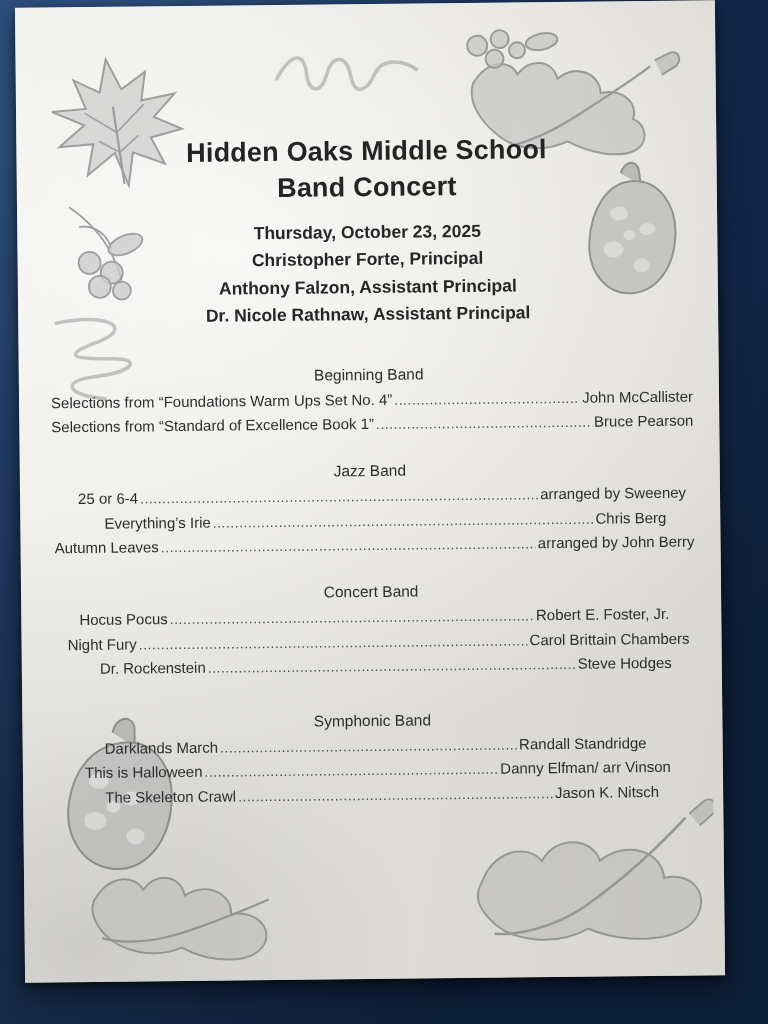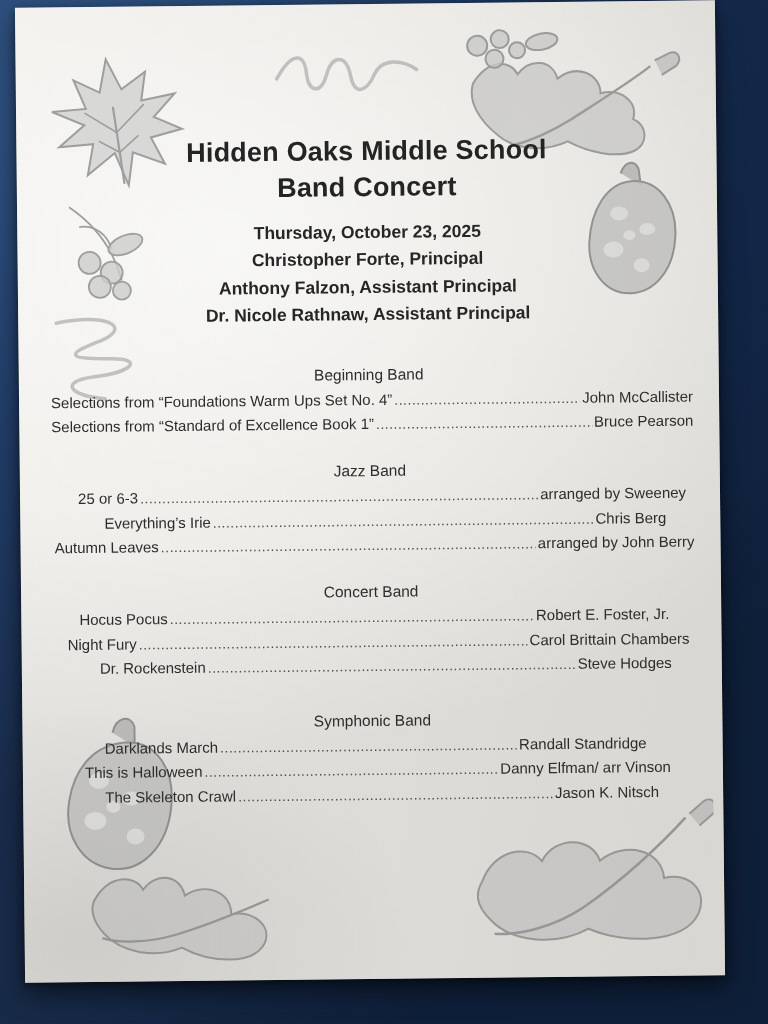--- a/index.html
+++ b/index.html
@@ -301,21 +301,21 @@
         <div class="entry e1">
           <span class="piece">Selections from “Standard of Excellence Book 1”</span>
           <span class="dots">..................................................................................................................</span>
           <span class="credit">Bruce Pearson</span>
         </div>
       </div>
 
       <div class="section sec-jazz">
         <div class="section-title">Jazz Band</div>
         <div class="entry e0">
-          <span class="piece">25 or 6-3</span>
+          <span class="piece">25 or 6-4</span>
           <span class="dots">..................................................................................................................</span>
           <span class="credit">arranged by Sweeney</span>
         </div>
         <div class="entry e1">
           <span class="piece">Everything’s Irie</span>
           <span class="dots">..................................................................................................................</span>
           <span class="credit">Chris Berg</span>
         </div>
         <div class="entry e2">
           <span class="piece">Autumn Leaves</span>

